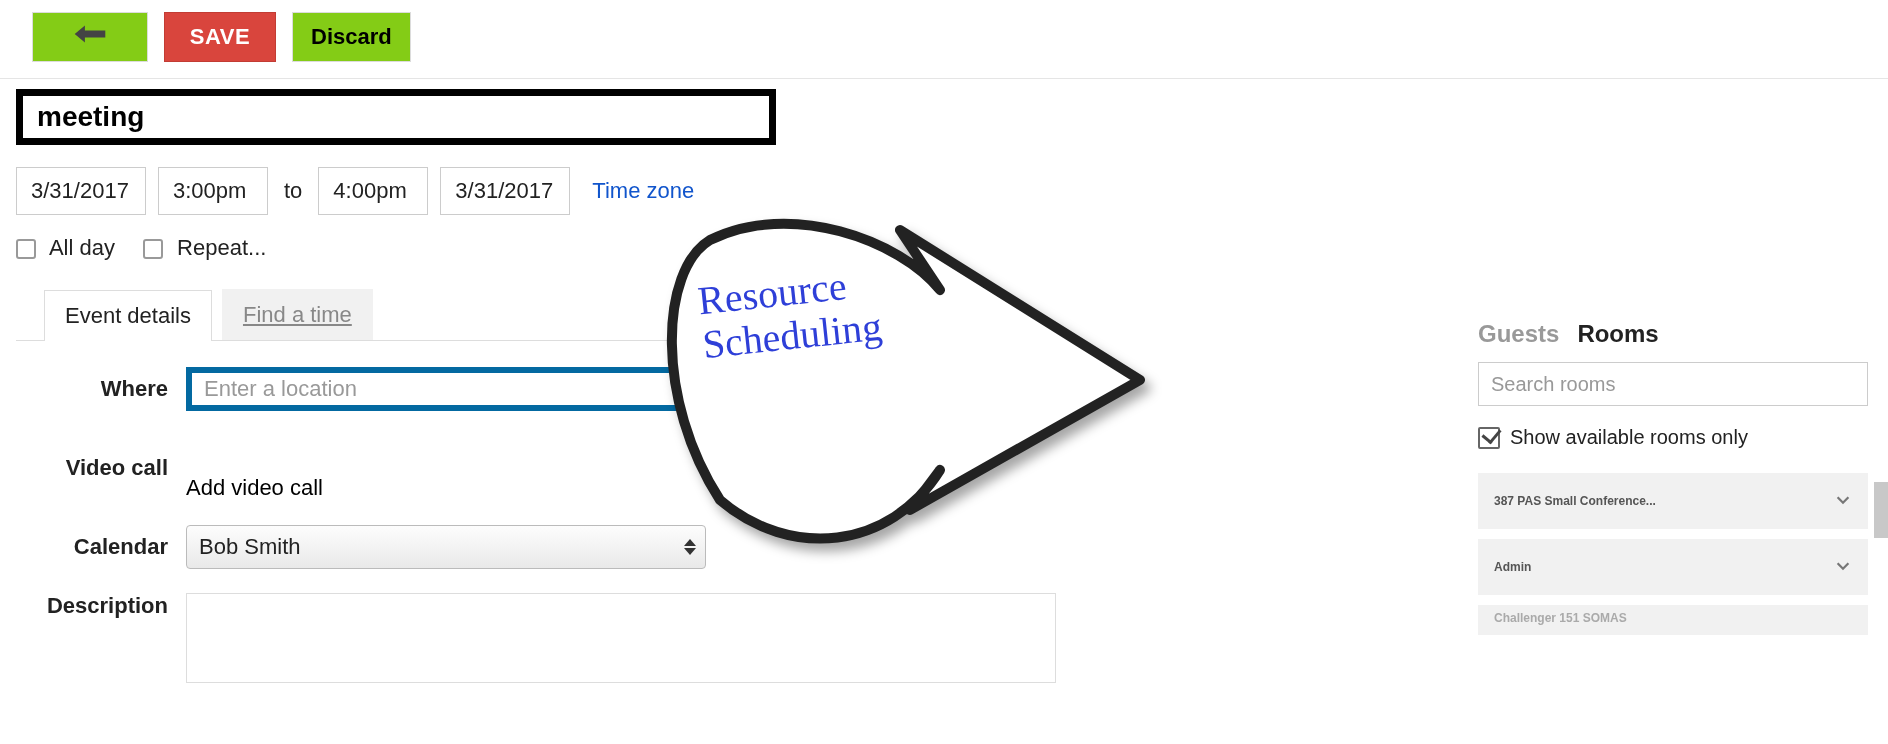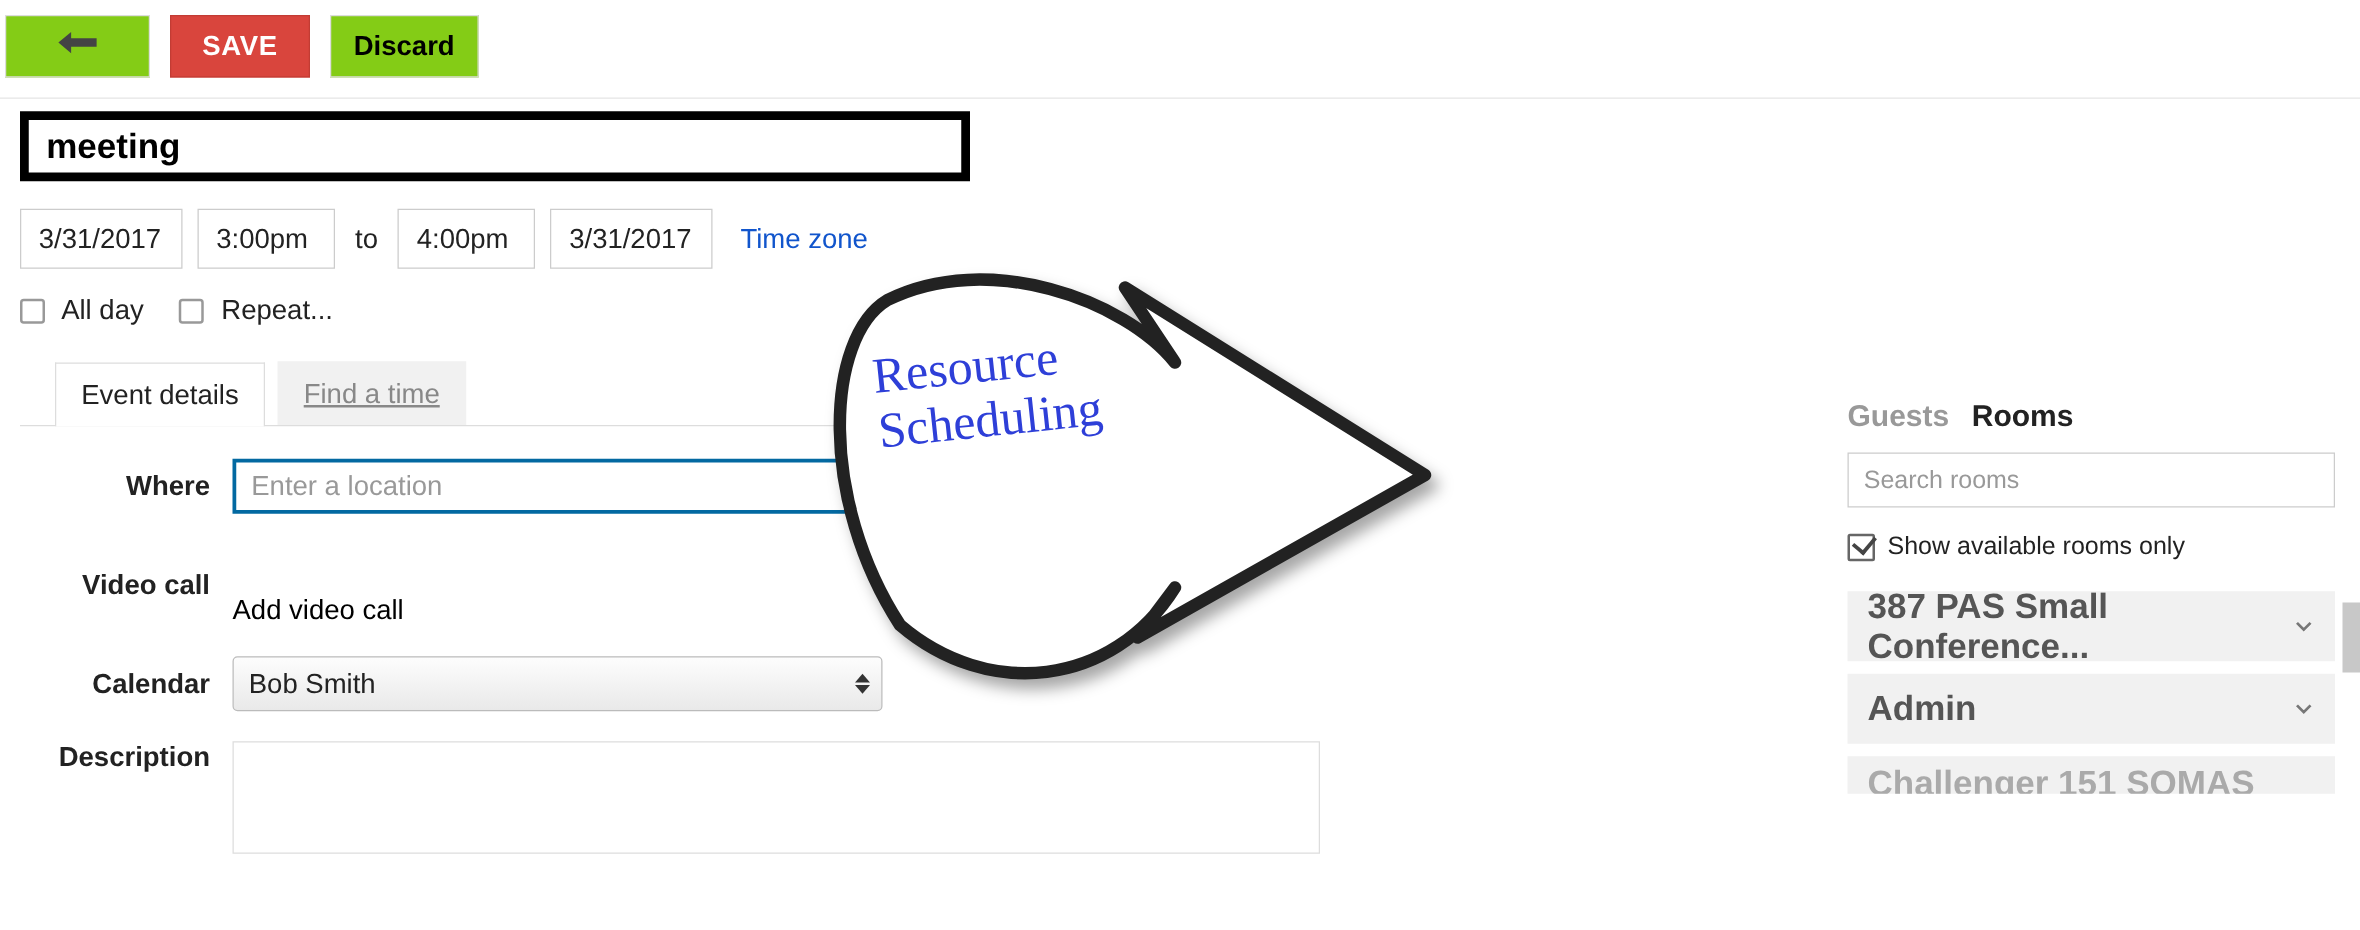--- a/index.html
+++ b/index.html
@@ -1,20 +1,20 @@
 <!DOCTYPE html>
 <html><head>
 <meta charset="utf-8">
 <style>
   * { box-sizing: border-box; }
   html, body { margin:0; padding:0; font-family: Arial, Helvetica, sans-serif; color:#222; background:#fff; }
   .page { width:1888px; height:744px; position:relative; overflow:hidden; }
 
   
-  .toolbar { display:flex; align-items:center; gap:16px; padding:12px 16px 16px 4px; border-bottom:1px solid #e5e5e5; }
+  .toolbar { display:flex; align-items:center; gap:16px; padding:12px 16px 16px 32px; border-bottom:1px solid #e5e5e5; }
   .btn-plain { height:50px; min-width:116px; padding:0 18px; background:#84cc16; border:1px solid #dcdcdc; font-size:22px; display:flex; align-items:center; justify-content:center; cursor:pointer;font-weight:bold; }
   .btn-back svg { width:34px; height:24px; }
   .btn-save { height:50px; min-width:112px; padding:0 24px; background:#d9453d; border:1px solid #c23c34; color:#fff; font-weight:bold; font-size:22px; letter-spacing:0.5px; display:flex; align-items:center; justify-content:center; cursor:pointer; }
 
   
   .form-area { padding:10px 16px 0 16px; max-width:1080px; }
   .title-input { width:760px; height:56px; font-size:28px; font-weight:bold; padding:0 14px; border:7px solid #000000; }
   .row-time { display:flex; align-items:center; gap:12px; margin-top:22px; font-size:22px; }
   .time-box { height:48px; padding:0 14px; border:1px solid #ccc; display:flex; align-items:center; font-size:22px; min-width:110px; }
   .time-date { min-width:130px; }
@@ -27,42 +27,42 @@
   
   .tabs-row { display:flex; align-items:flex-end; margin-top:28px; border-bottom:1px solid #ddd; }
   .tab { padding:12px 20px; font-size:22px; border:1px solid transparent; border-bottom:none; cursor:pointer;margin-left:28px; }
   .tab.active { border-color:#ddd; background:#fff; position:relative; top:1px; }
   .tab.inactive { background:#f1f1f1; color:#888; text-decoration:underline; margin-left:10px; }
 
   
   .details { margin-top:26px; }
   .drow { display:flex; align-items:center; margin-bottom:24px; }
   .drow .label { width:170px; text-align:right; font-size:22px; font-weight:bold; padding-right:18px; }
-  .where-input { flex:1; max-width:870px; height:44px; border:3px solid #0369a1; padding:0 12px; font-size:22px; color:#a21caf; }
+  .where-input { flex:1; max-width:870px; height:44px; border:6px solid #0369a1; padding:0 12px; font-size:22px; color:#a21caf; }
   .where-input::placeholder { color:#999; }
   .link-blue { color:#000000; font-size:22px; cursor:pointer;margin-top:40px; }
   .select-wrap { position:relative; width:520px; }
   .select { width:100%; height:44px; border:1px solid #bbb; background:linear-gradient(#fdfdfd,#e9e9e9); padding:0 12px; font-size:22px; display:flex; align-items:center; border-radius:4px; }
   .select-arrows { position:absolute; right:10px; top:50%; transform:translateY(-50%); display:flex; flex-direction:column; gap:2px; }
   .select-arrows span { width:0;height:0;border-left:6px solid transparent;border-right:6px solid transparent; }
   .select-arrows .up { border-bottom:7px solid #333; }
   .select-arrows .down { border-top:7px solid #333; }
   .desc-area { flex:1; max-width:870px; height:90px; border:1px solid #ddd; }
 
   
   .right-panel { position:absolute; right:20px; top:320px; width:390px; }
   .rp-tabs { display:flex; gap:18px; font-size:24px; font-weight:bold; margin-bottom:14px; }
   .rp-tabs .muted { color:#999; cursor:pointer; }
   .rp-search { width:100%; height:44px; border:1px solid #ccc; padding:0 12px; font-size:20px; }
   .rp-search::placeholder { color:#999; }
   .rp-check-row { display:flex; align-items:center; gap:10px; margin-top:20px; font-size:20px; }
   .chk-checked { width:22px; height:22px; border:2px solid #666; border-radius:2px; position:relative; background:#fff; }
   .chk-checked::after { content:""; position:absolute; left:3px; top:-1px; width:14px; height:9px; border-left:3px solid #444; border-bottom:3px solid #444; transform:rotate(-50deg); }
   .room-list { margin-top:24px; }
-  .room-item { height:56px; background:#f1f1f1; display:flex; align-items:center; justify-content:space-between; padding:0 16px; font-size:28px; font-weight:bold; color:#555; margin-bottom:10px; cursor:pointer; }
+  .room-item { height:56px; background:#f1f1f1; display:flex; align-items:center; justify-content:space-between; padding:0 16px; font-size:12px; font-weight:bold; color:#555; margin-bottom:10px; cursor:pointer; }
   .room-item.partial { color:#aaa; }
   .chev { width:18px; height:18px; }
   .scrollbar { position:absolute; right:-20px; top:162px; width:14px; height:56px; background:#c8c8c8; }
 
   
   .annotation { position:absolute; left:640px; top:200px; width:540px; height:360px; pointer-events:none; }
   .annotation svg { filter: drop-shadow(6px 8px 6px rgba(0,0,0,0.35)); }
   .handwriting { position:absolute; left:700px; top:270px; font-family: "Comic Sans MS", "Segoe Script", cursive; font-size:40px; color:#2e3fd8; transform:rotate(-6deg); line-height:1.1; pointer-events:none; }
 </style>
 </head>

